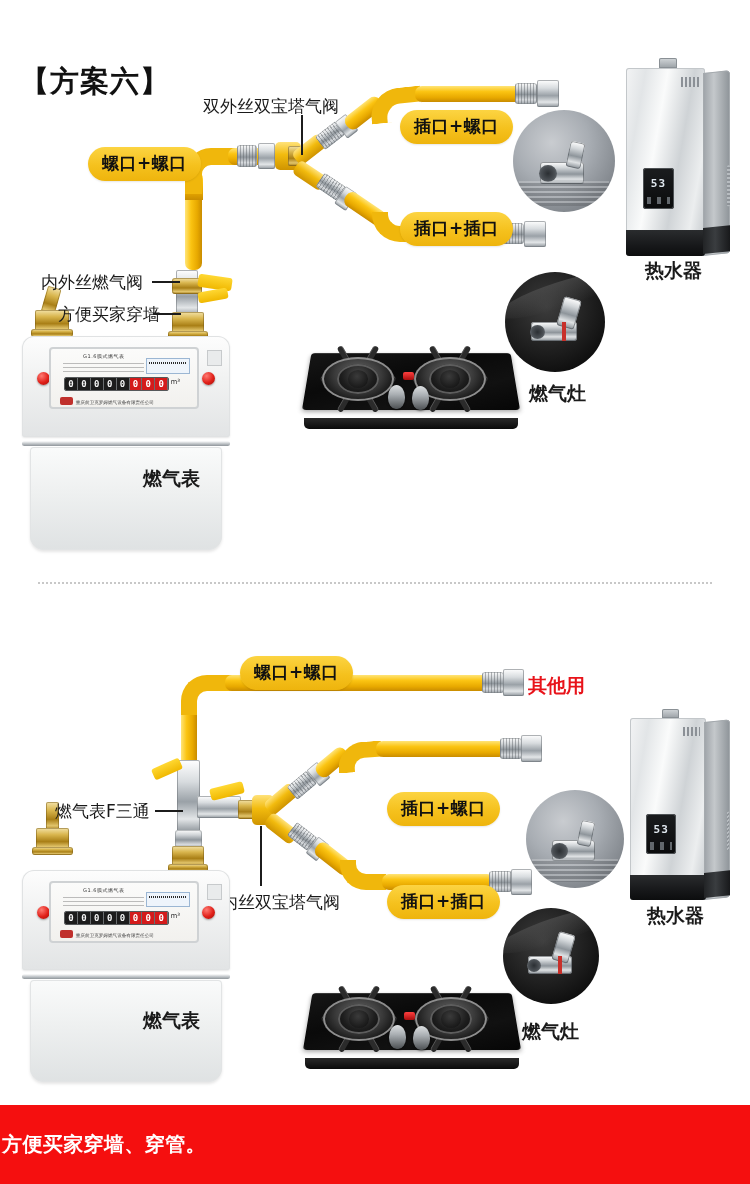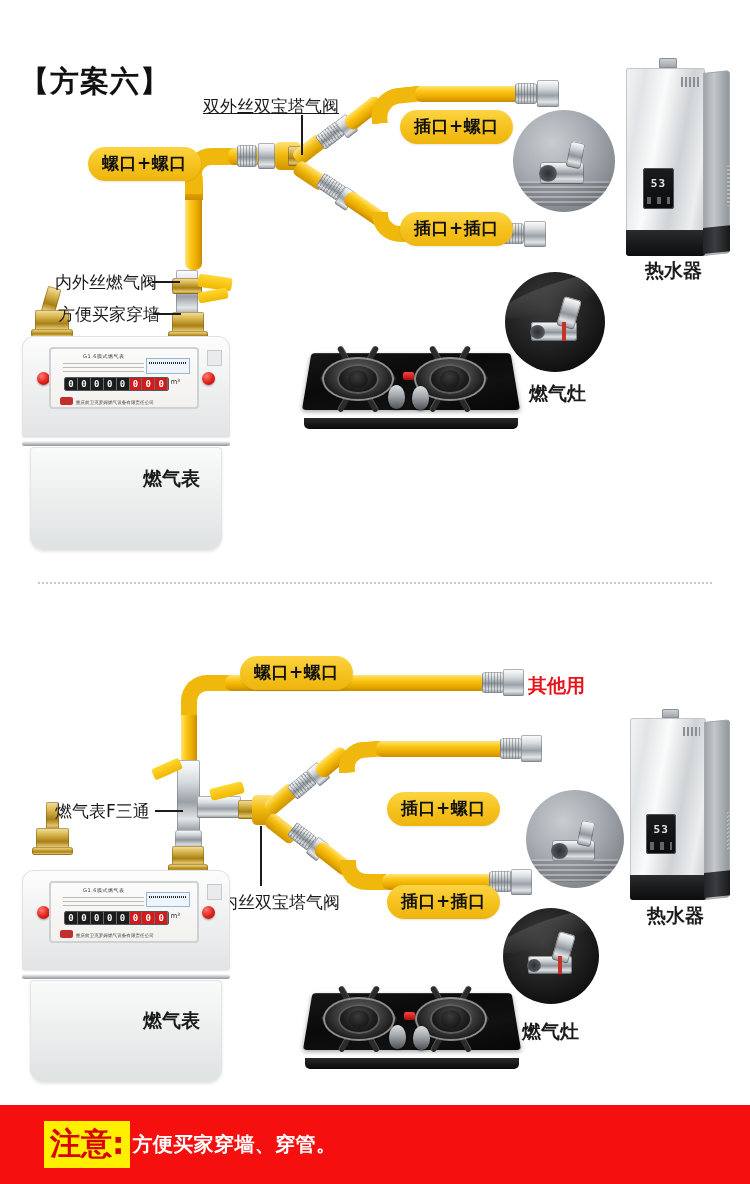--- a/index.html
+++ b/index.html
@@ -404,24 +404,24 @@
           </div>
           <div class="meter-unit">m³</div>
           <div class="meter-logo"></div>
           <div class="meter-company">重庆前卫克罗姆燃气设备有限责任公司</div>
         </div>
       </div>
       <div class="meter-rail"></div>
       <div class="meter-bottom"></div>
     </div>
 
-    <div class="abs callout" style="left:203px;top:95px;text-decoration:underline;">双外丝双宝塔气阀</div>
+    <div class="abs callout" style="left:203px;top:95px;">双外丝双宝塔气阀</div>
     <div class="leader" style="left:301px;top:115px;width:2px;height:40px;"></div>
 
-    <div class="abs callout" style="left:55px;top:271px;">内外丝燃气阀</div>
+    <div class="abs callout" style="left:41px;top:271px;">内外丝燃气阀</div>
     <div class="leader" style="left:152px;top:281px;width:28px;height:2px;"></div>
 
     <div class="abs callout" style="left:58px;top:303px;">方便买家穿墙</div>
     <div class="leader" style="left:153px;top:313px;width:28px;height:2px;"></div>
 
     <div class="abs badge" style="left:88px;top:147px;">螺口+螺口</div>
     <div class="abs badge" style="left:400px;top:110px;">插口+螺口</div>
     <div class="abs badge" style="left:400px;top:212px;">插口+插口</div>
 
     <div class="inset inset-silver" style="left:513px;top:110px;width:102px;height:102px;">
@@ -624,19 +624,18 @@
         <div class="cap"></div>
       </div>
       <div class="ignite" style="left:101px;top:31px;"></div>
       <div class="knob" style="left:86px;top:44px;"></div>
       <div class="knob" style="left:110px;top:45px;"></div>
     </div>
     <div class="abs part-label" style="left:522px;top:399px;">燃气灶</div>
   </div>
 
   <div class="notice">
-    <div class="notice-tag">注意:</div>
     <div>
       <div class="notice-text">方便买家穿墙、穿管。</div>
     </div>
   </div>
 
 </div>
 
 </body></html>

